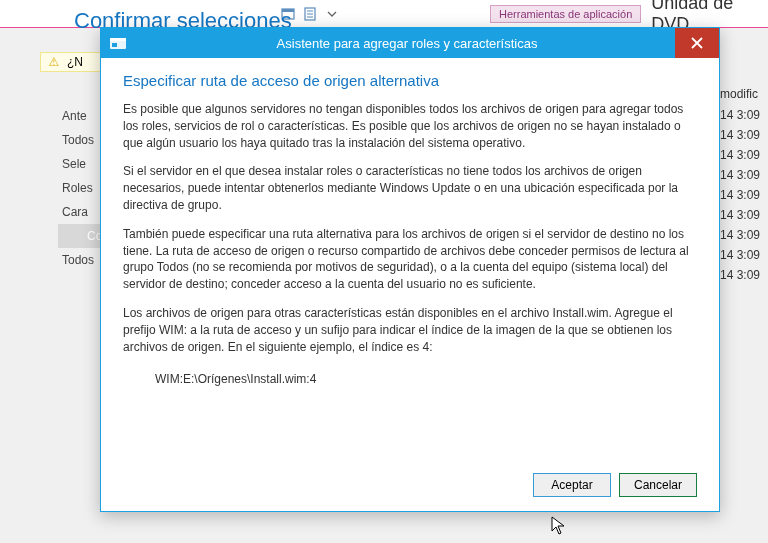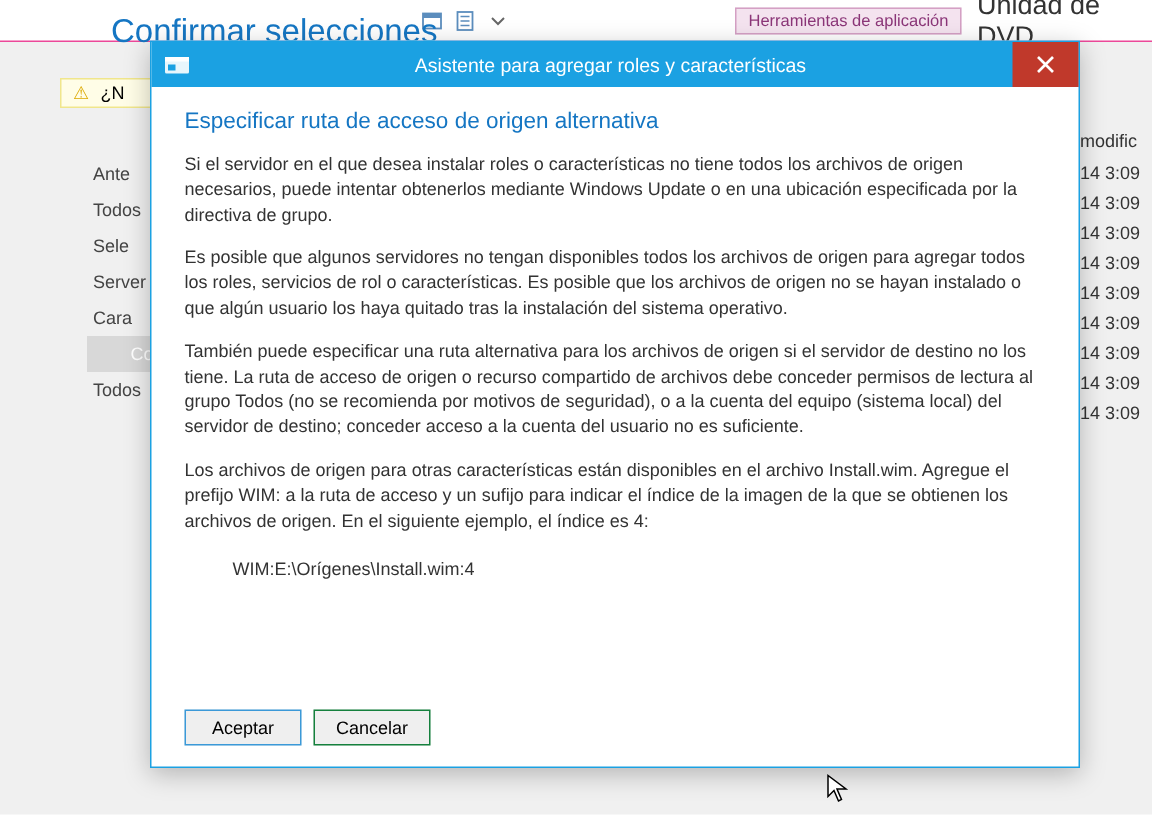--- a/index.html
+++ b/index.html
@@ -26,21 +26,21 @@
     .titlebar { height: 30px; background: #1ba1e2; display: flex; align-items: center; color: #fff; position: relative; }
     .tb-icon { width: 18px; height: 18px; margin: 0 8px; display: inline-flex; align-items: center; justify-content: center; }
     .tb-title { flex: 1; text-align: center; font-size: 13px; font-weight: 400; padding-right: 40px; }
     .tb-close { position: absolute; right: 0; top: 0; width: 44px; height: 30px; background: #c0392b; display: flex; align-items: center; justify-content: center; color: #fff; font-size: 14px; cursor: pointer; }
 
     .dlg-body { flex: 1; padding: 14px 22px 8px 22px; overflow: hidden; font-size: 12px; color: #333; }
     .dlg-heading { font-size: 15px; color: #1576c3; font-weight: 400; margin-bottom: 12px; }
     .dlg-para { margin-bottom: 12px; line-height: 1.4; }
     .dlg-indent { padding-left: 32px; }
 
-    .dlg-buttons { display: flex; justify-content: flex-start; gap: 8px; padding: 10px 22px 14px; }
+    .dlg-buttons { display: flex; justify-content: flex-end; gap: 8px; padding: 10px 22px 14px; }
     .btn { min-width: 78px; height: 24px; background: #efefef; border: 1px solid #15803d; font-size: 12px; cursor: pointer; padding: 0 12px; }
     .btn-primary { border: 1px solid #3b99d8; }
 
     .cursor { position: absolute; left: 551px; top: 516px; width: 16px; height: 20px; pointer-events: none; }
   </style>
 </head>
 <body>
 
 <div class="ribbon">
   <div class="ribbon-icons" style="margin-left:270px;">
@@ -66,21 +66,21 @@
   <span class="warn-icon">⚠</span>
   <span>¿N</span>
 </div>
 
 <div class="bg-col-date">e modific</div>
 
 <div class="bg-steps">
     <div>Ante</div>
     <div>Todos</div>
     <div>Sele</div>
-    <div>Server</div>
+    <div>Roles</div>
     <div>Cara</div>
     <div class="active">Confi</div>
     <div>Todos</div>
   </div>
 <div class="bg-dates">
     <div>2014 3:09</div>
     <div>2014 3:09</div>
     <div>2014 3:09</div>
     <div>2014 3:09</div>
     <div>2014 3:09</div>
@@ -101,22 +101,22 @@
     </span>
     <span class="tb-title">Asistente para agregar roles y características</span>
     <div class="tb-close">
       <svg width="12" height="12" viewBox="0 0 12 12">
           <path d="M1 1l10 10M11 1L1 11" stroke="#fff" stroke-width="1.8"></path>
         </svg>
     </div>
   </div>
   <div class="dlg-body">
     <div class="dlg-heading">Especificar ruta de acceso de origen alternativa</div>
+    <p class="dlg-para">Es posible que algunos servidores no tengan disponibles todos los archivos de origen para agregar todos los roles, servicios de rol o características. Es posible que los archivos de origen no se hayan instalado o que algún usuario los haya quitado tras la instalación del sistema operativo.</p>
     <p class="dlg-para">Si el servidor en el que desea instalar roles o características no tiene todos los archivos de origen necesarios, puede intentar obtenerlos mediante Windows Update o en una ubicación especificada por la directiva de grupo.</p>
-    <p class="dlg-para">Es posible que algunos servidores no tengan disponibles todos los archivos de origen para agregar todos los roles, servicios de rol o características. Es posible que los archivos de origen no se hayan instalado o que algún usuario los haya quitado tras la instalación del sistema operativo.</p>
     <p class="dlg-para">También puede especificar una ruta alternativa para los archivos de origen si el servidor de destino no los tiene. La ruta de acceso de origen o recurso compartido de archivos debe conceder permisos de lectura al grupo Todos (no se recomienda por motivos de seguridad), o a la cuenta del equipo (sistema local) del servidor de destino; conceder acceso a la cuenta del usuario no es suficiente.</p>
     <p class="dlg-para" style="margin-bottom:16px;">Los archivos de origen para otras características están disponibles en el archivo Install.wim. Agregue el prefijo WIM: a la ruta de acceso y un sufijo para indicar el índice de la imagen de la que se obtienen los archivos de origen. En el siguiente ejemplo, el índice es 4:</p>
     <p class="dlg-para dlg-indent">WIM:E:\Orígenes\Install.wim:4</p>
 
   </div>
   <div class="dlg-buttons">
     <button class="btn btn-primary">Aceptar</button>
     <button class="btn">Cancelar</button>
   </div>
 </div>

